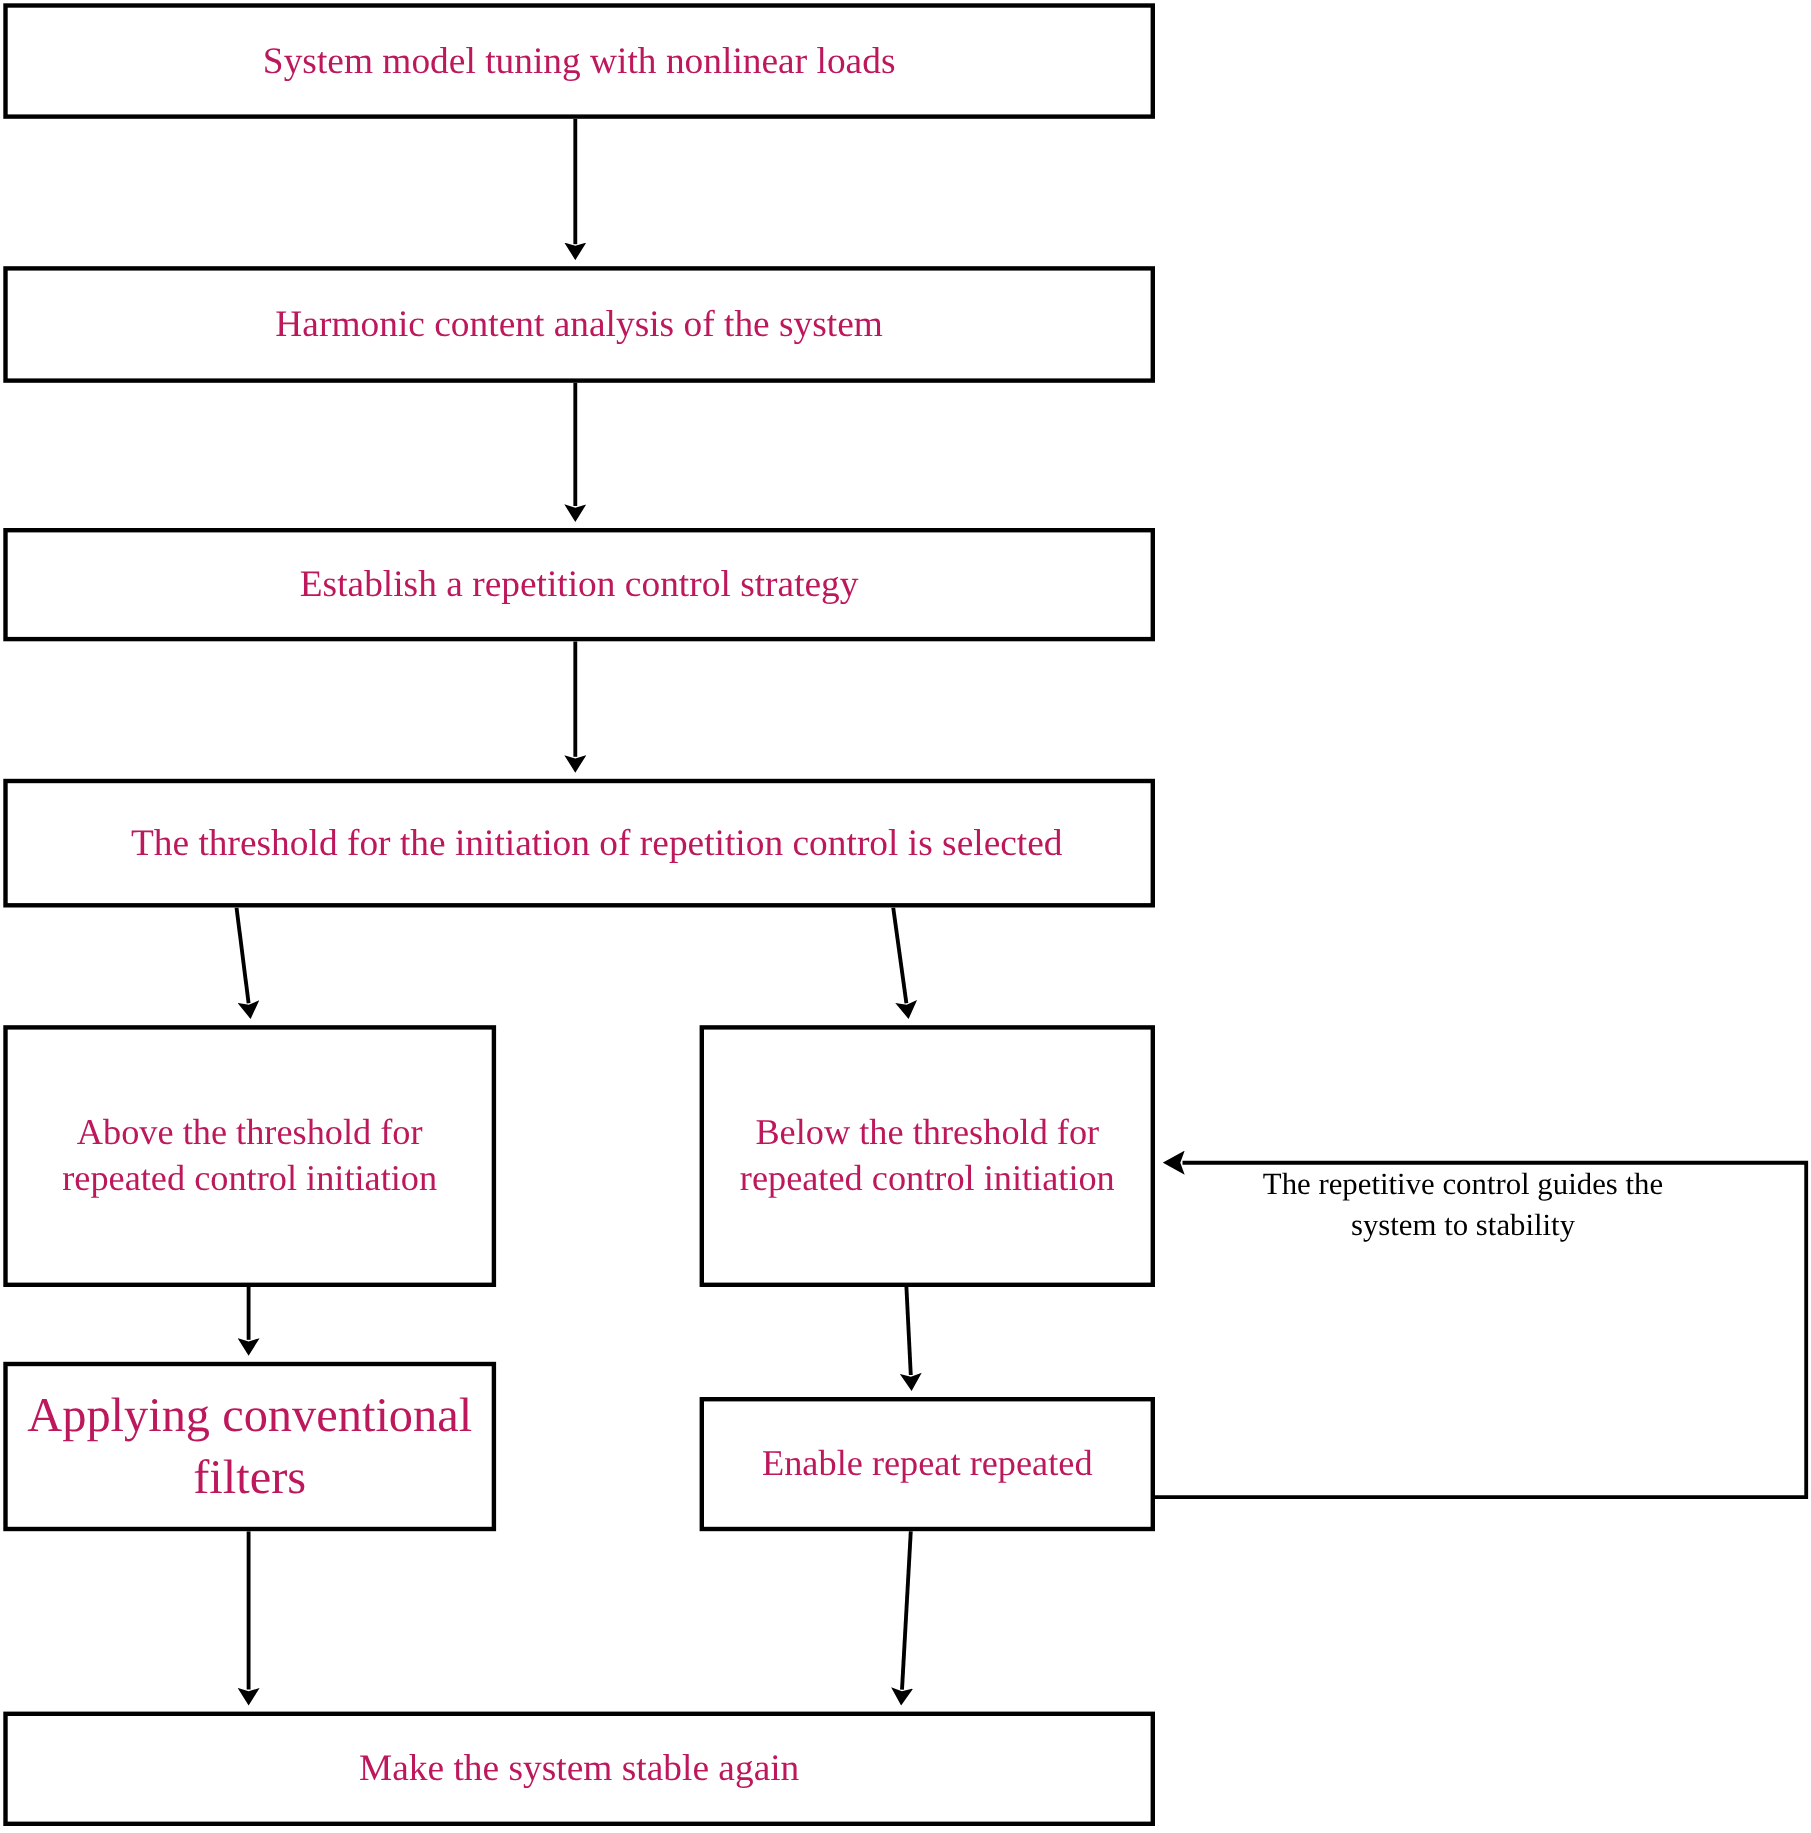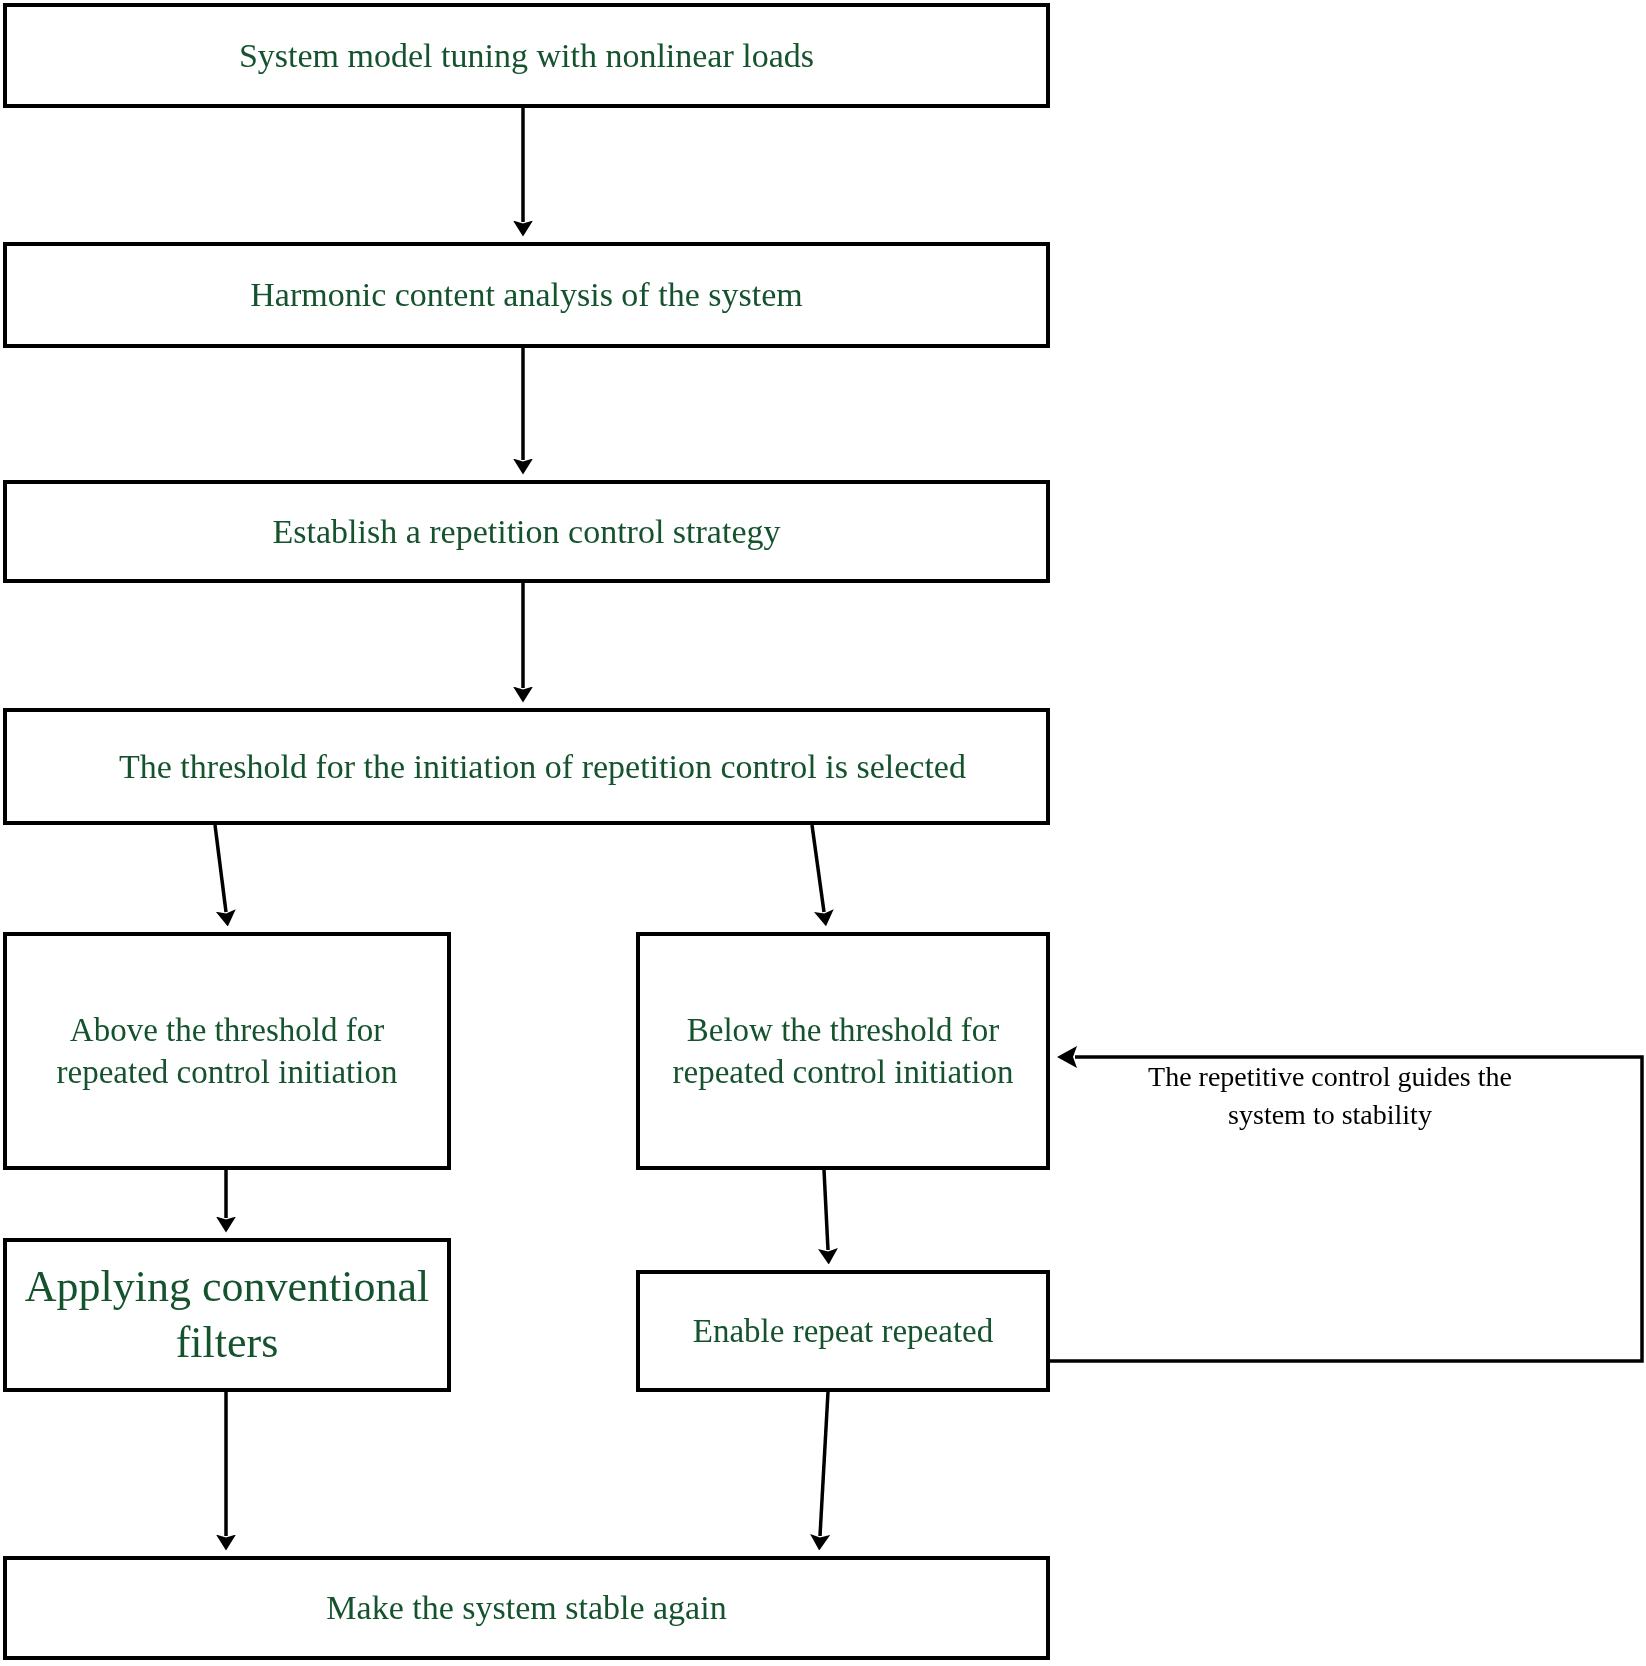--- a/index.html
+++ b/index.html
@@ -18,21 +18,21 @@
   }
   .node {
     position: absolute;
     box-sizing: border-box;
     border: 4px solid #000000;
     background: #ffffff;
     display: flex;
     align-items: center;
     justify-content: center;
     text-align: center;
-    color: #14532d;
+    color: #be185d;
     line-height: 1.28;
     z-index: 3;
   }
   .node-text {
     display: block;
     padding: 0 10px;
   }
   
   .wide {
     left: 3px;

